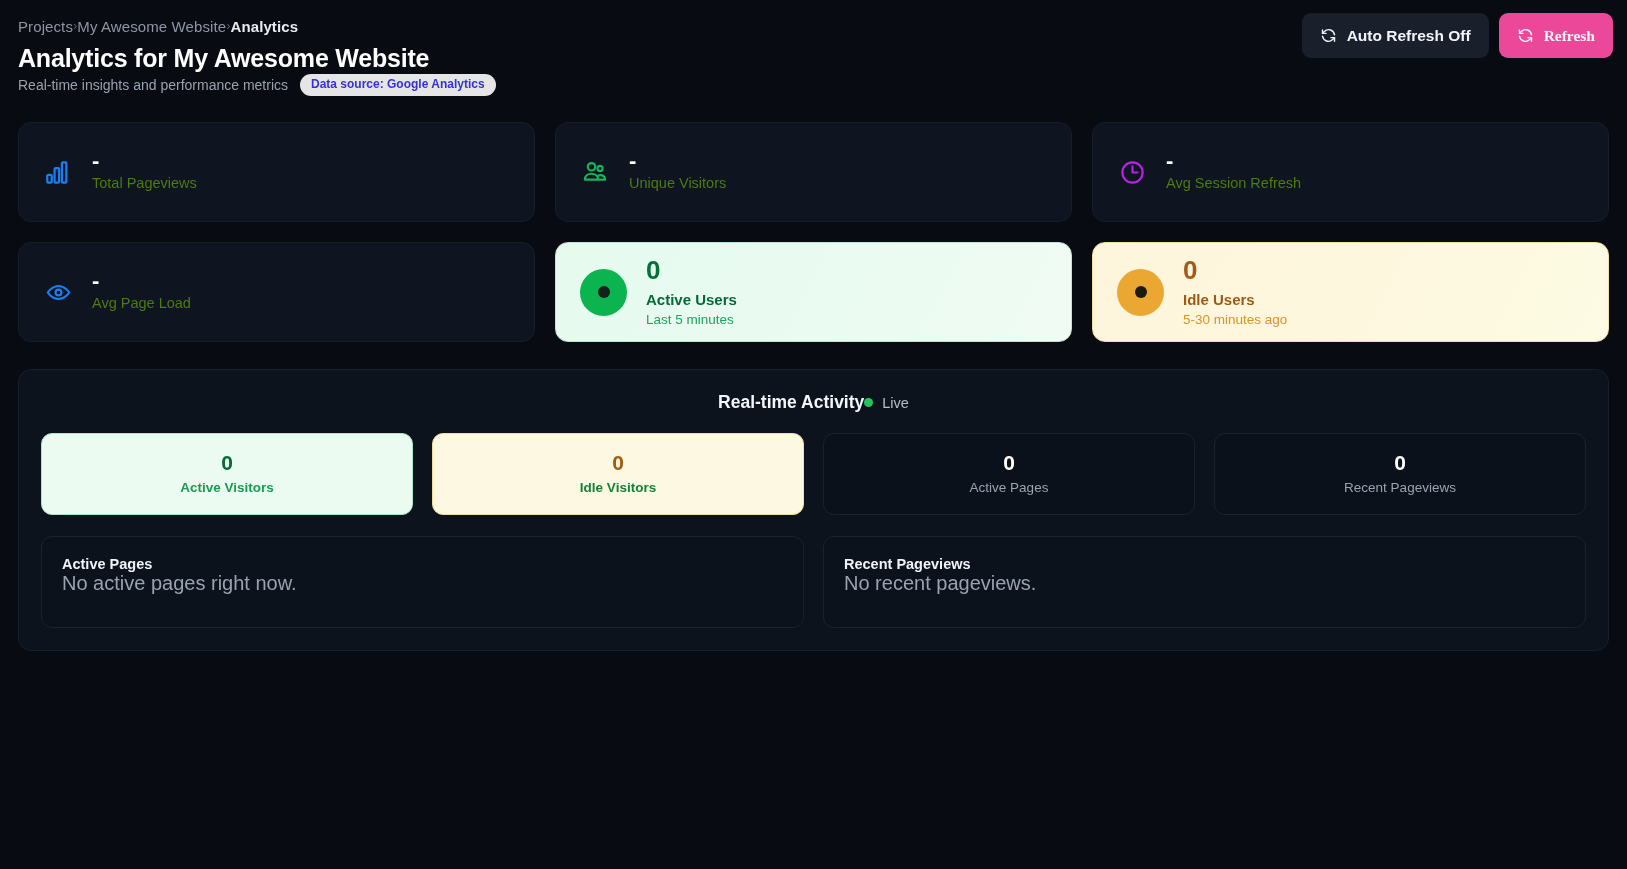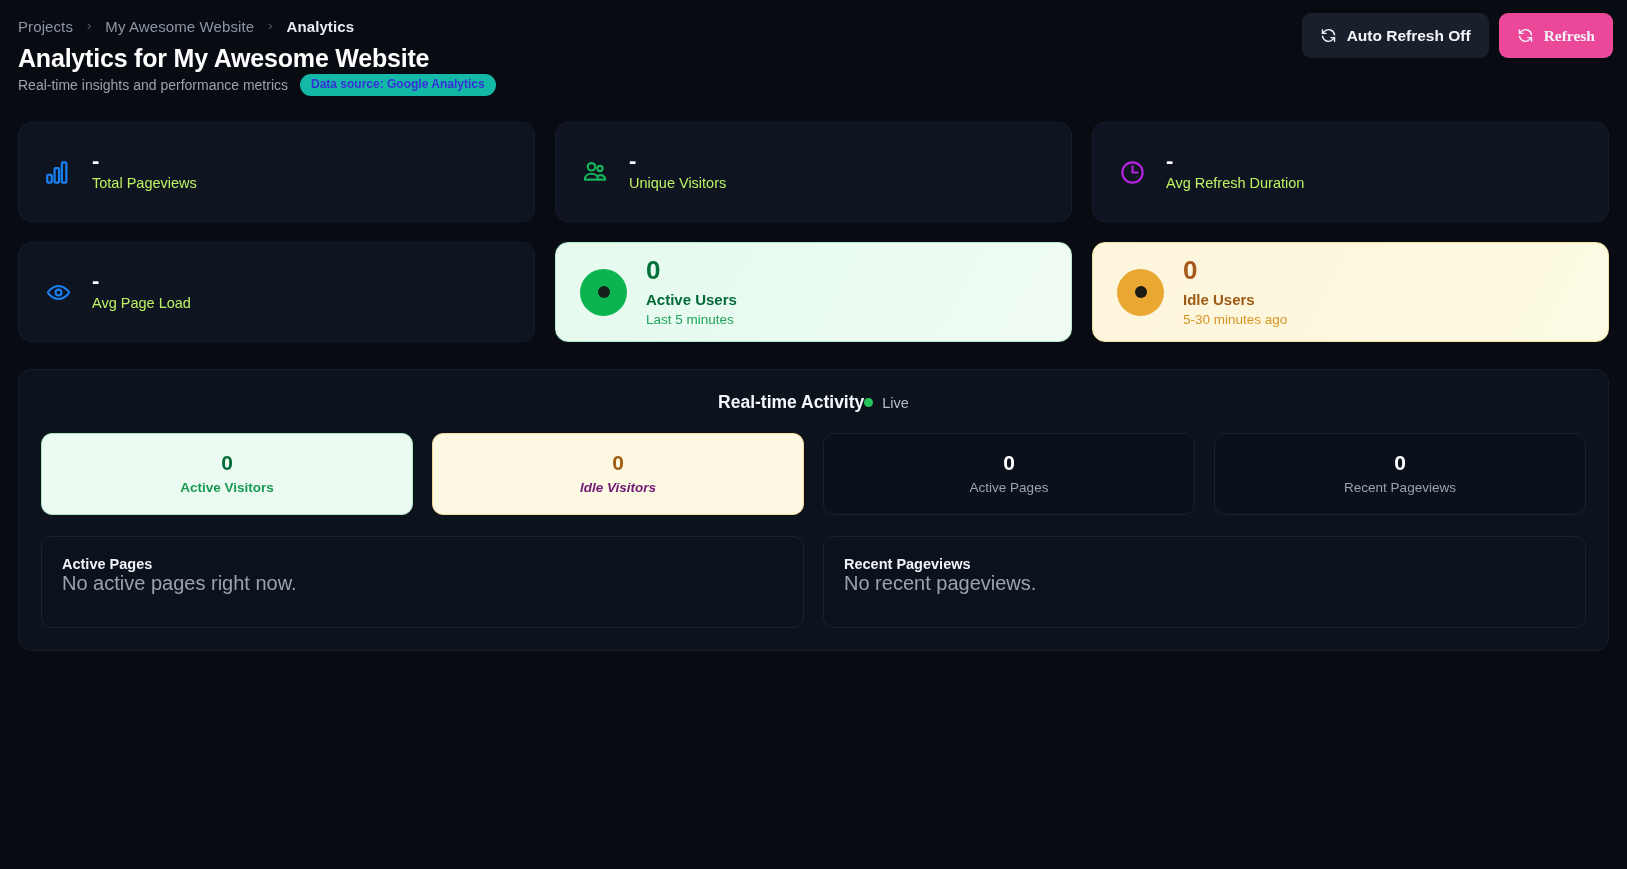--- a/index.html
+++ b/index.html
@@ -11,21 +11,21 @@
     font-family: "Liberation Sans", sans-serif;
     overflow: hidden;
   }
 
   .page { width: 1627px; height: 869px; position: relative; }
 
   
   .breadcrumb {
     display: flex;
     align-items: center;
-    gap: 14px;
+    gap: 0;
     padding: 16px 0 0 18px;
     height: 36px;
   }
   .crumb {
     font-size: 15px;
     color: #8d96a5;
     letter-spacing: .1px;
   }
   .crumb.active { color: #e8ecf2; font-weight: 600; }
   .crumb-sep {
@@ -44,21 +44,21 @@
     letter-spacing: -.2px;
     line-height: 32px;
   }
   .subline {
     display: flex;
     align-items: center;
     gap: 12px;
   }
   .sub-text { font-size: 14px; color: #99a2b0; }
   .badge-source {
-    background: #14b8a6;
+    background: #e5e5e5;
     color: #3730d8;
     font-size: 12px;
     font-weight: 700;
     border-radius: 11px;
     padding: 4px 11px 5px;
     line-height: 13px;
   }
 
   
   .top-actions {
@@ -99,21 +99,21 @@
     border-radius: 13px;
     height: 100px;
     display: flex;
     align-items: center;
     gap: 19px;
     padding: 0 24px;
   }
   .stat-ico { flex: 0 0 auto; width: 30px; height: 30px; display: flex; align-items: center; justify-content: center; }
   .stat-body { display: flex; flex-direction: column; gap: 6px; }
   .stat-value { font-size: 22px; font-weight: 700; color: #ffffff; line-height: 16px; }
-  .stat-label { font-size: 14.5px; color: #bef264; }
+  .stat-label { font-size: 14.5px; color: #4d7c0f; }
 
   
   .stat-card.green {
     background: linear-gradient(118deg, #e6faee 0%, #e9fbf1 45%, #f0fbf3 100%);
     border: 1px solid #b8e8cd;
   }
   .stat-card.amber {
     background: linear-gradient(118deg, #fdf6dc 0%, #fdf7de 50%, #fdfbe4 100%);
     border: 1px solid #f3dfa2;
   }
@@ -170,21 +170,21 @@
     justify-content: center;
     gap: 8px;
   }
   .tile-val { font-size: 21px; font-weight: 700; line-height: 18px; }
   .tile-lbl { font-size: 13.5px; font-weight: 700; }
   .tile.mint { background: #ecfbf1; border: 1px solid #abe6c4; }
   .tile.mint .tile-val { color: #046b36; }
   .tile.mint .tile-lbl { color: #1a9a53; }
   .tile.cream { background: #fdf8e2; border: 1px solid #f2dc9c; }
   .tile.cream .tile-val { color: #a05c13; }
-  .tile.cream .tile-lbl { color: #701a75; font-style: italic; }
+  .tile.cream .tile-lbl { color: #15803d; }
   .tile.dark { background: #0b111b; border: 1px solid #1a2230; }
   .tile.dark .tile-val { color: #ffffff; }
   .tile.dark .tile-lbl { color: #9aa3b1; font-weight: 400; }
 
   .empty-box {
     margin-top: 21px;
     background: #0c121c;
     border: 1px solid #1a2230;
     border-radius: 11px;
     height: 140px;
@@ -291,21 +291,21 @@
 
     <div class="stat-card">
       <span class="stat-ico">
         <svg width="27" height="27" viewBox="0 0 24 24" fill="none" stroke="#b424e0" stroke-width="1.9" stroke-linecap="round" stroke-linejoin="round">
           <circle cx="12" cy="12" r="9"></circle>
           <polyline points="12,6.5 12,12 16.5,12"></polyline>
         </svg>
       </span>
       <div class="stat-body">
         <span class="stat-value">-</span>
-        <span class="stat-label">Avg Refresh Duration</span>
+        <span class="stat-label">Avg Session Refresh</span>
       </div>
     </div>
 
     <div class="stat-card">
       <span class="stat-ico">
         <svg width="27" height="27" viewBox="0 0 24 24" fill="none" stroke="#1a7ff0" stroke-width="1.9" stroke-linecap="round" stroke-linejoin="round">
           <path d="M2.5 12S6 6.2 12 6.2 21.5 12 21.5 12 18 17.8 12 17.8 2.5 12 2.5 12z"></path>
           <circle cx="12" cy="12" r="2.6"></circle>
         </svg>
       </span>

